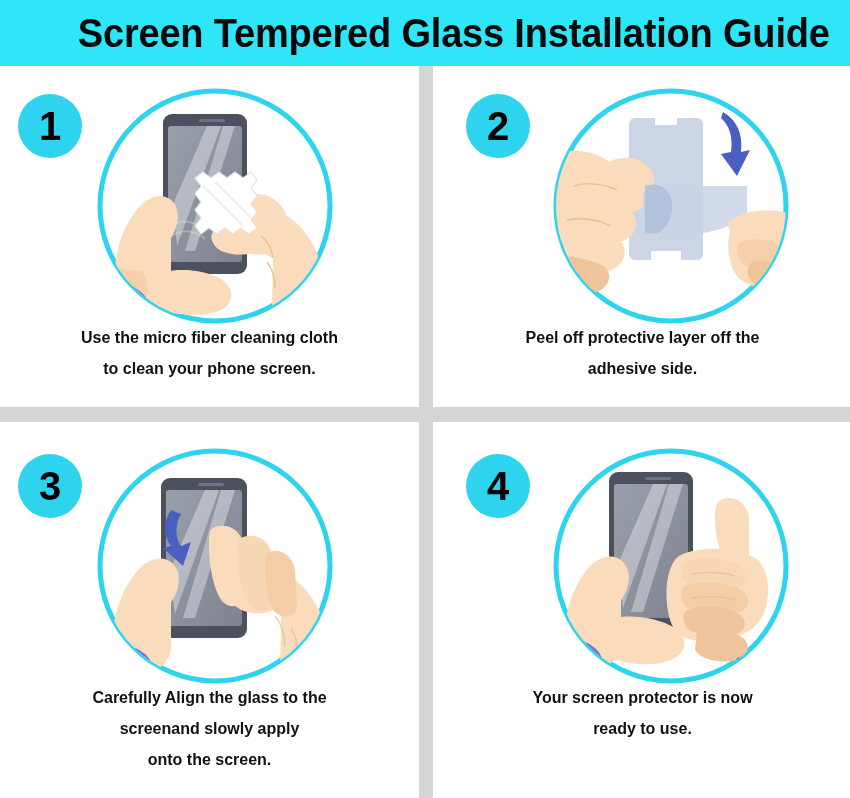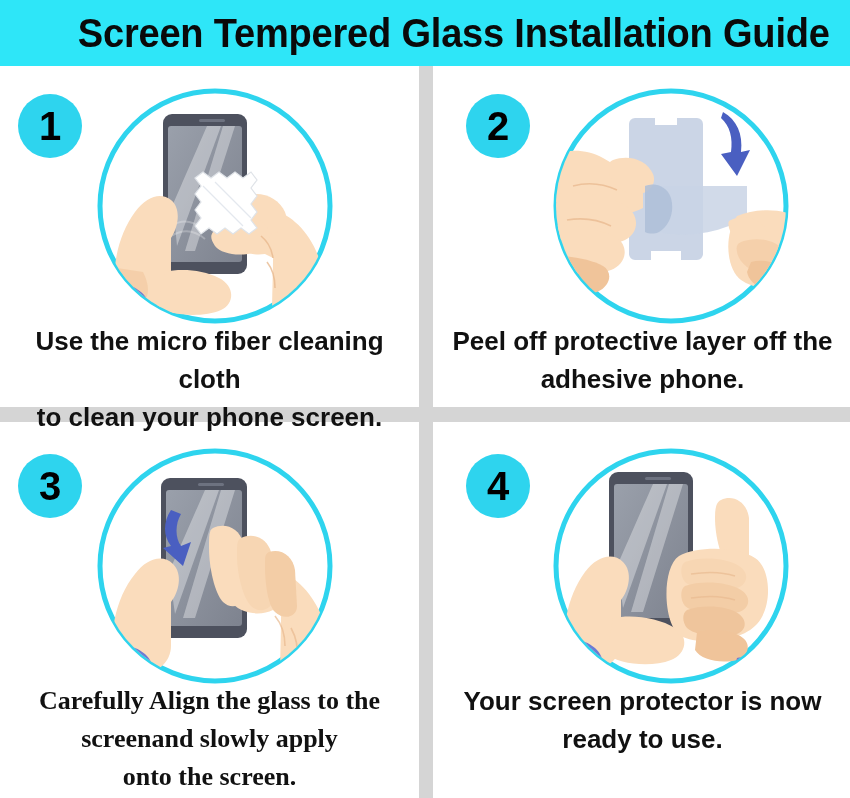--- a/index.html
+++ b/index.html
@@ -108,28 +108,28 @@
   .illus svg { display: block; width: 240px; height: 240px; }
 
   
   .caption {
     position: absolute;
     left: 10px;
     width: 399px;
     text-align: center;
     font-family: "Liberation Sans", sans-serif;
     font-weight: bold;
-    font-size: 26px;
-    line-height: 38px;
+    font-size: 16px;
+    line-height: 31px;
     color: #111111;
     white-space: pre-line;
   }
   #panel-1 .caption { top: 256px; }
   #panel-2 .caption { top: 256px; }
-  #panel-3 .caption { top: 260px; font-family: Liberation Serif, serif; }
+  #panel-3 .caption { top: 260px; }
   #panel-4 .caption { top: 260px; }
 </style>
 </head>
 <body>
 
 <div id="page">
 
   <div id="header-band">
     <div id="header-title">Screen Tempered Glass Installation Guide</div>
   </div>
@@ -265,21 +265,21 @@
           </g>
 
           <g fill="#4a5fc1">
             <path d="M172 26 C186 34 192 48 190 66 L199 64 L186 90 L170 68 L180 66
                      C182 52 179 40 170 32 Z"></path>
           </g>
         </g>
       </svg>
     </div>
     <div class="caption">Peel off protective layer off the
-adhesive phone.</div>
+adhesive side.</div>
   </div>
 
   <div class="panel" id="panel-3">
     <div class="step-badge">
       <span class="step-number">3</span>
     </div>
     <div class="illus">
       <svg viewBox="0 0 240 240" xmlns="http://www.w3.org/2000/svg">
         <defs>
           <clipPath id="c3">

